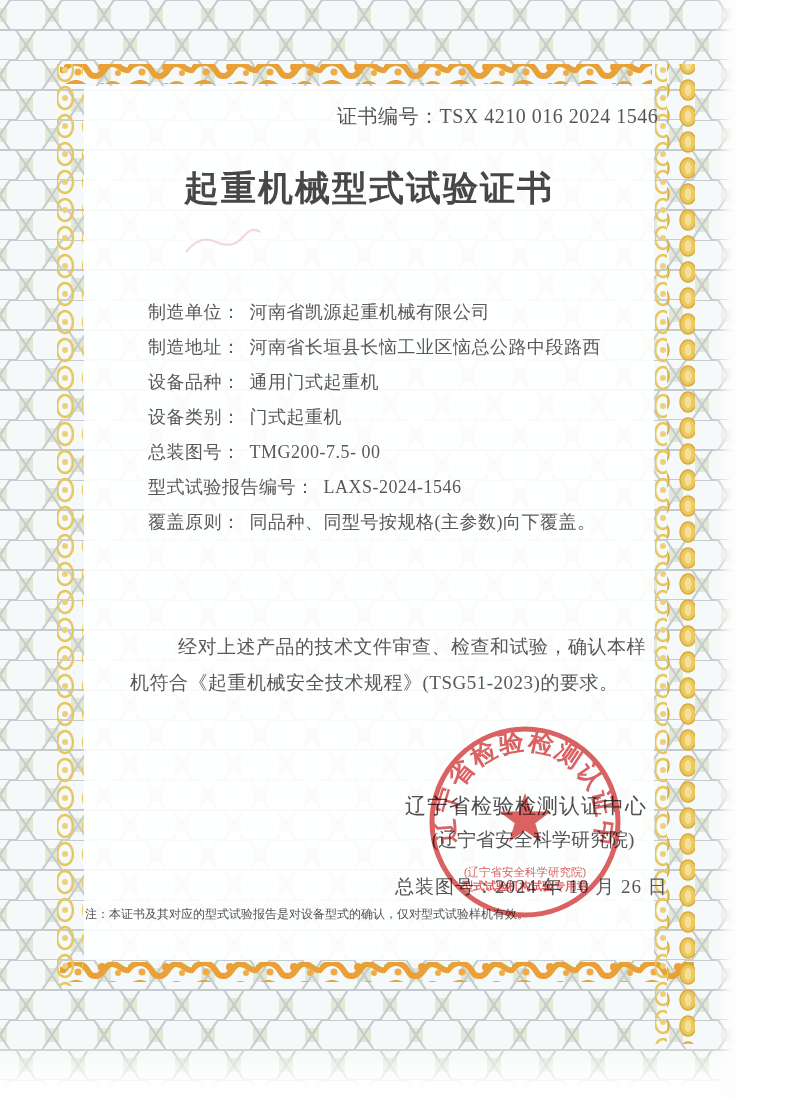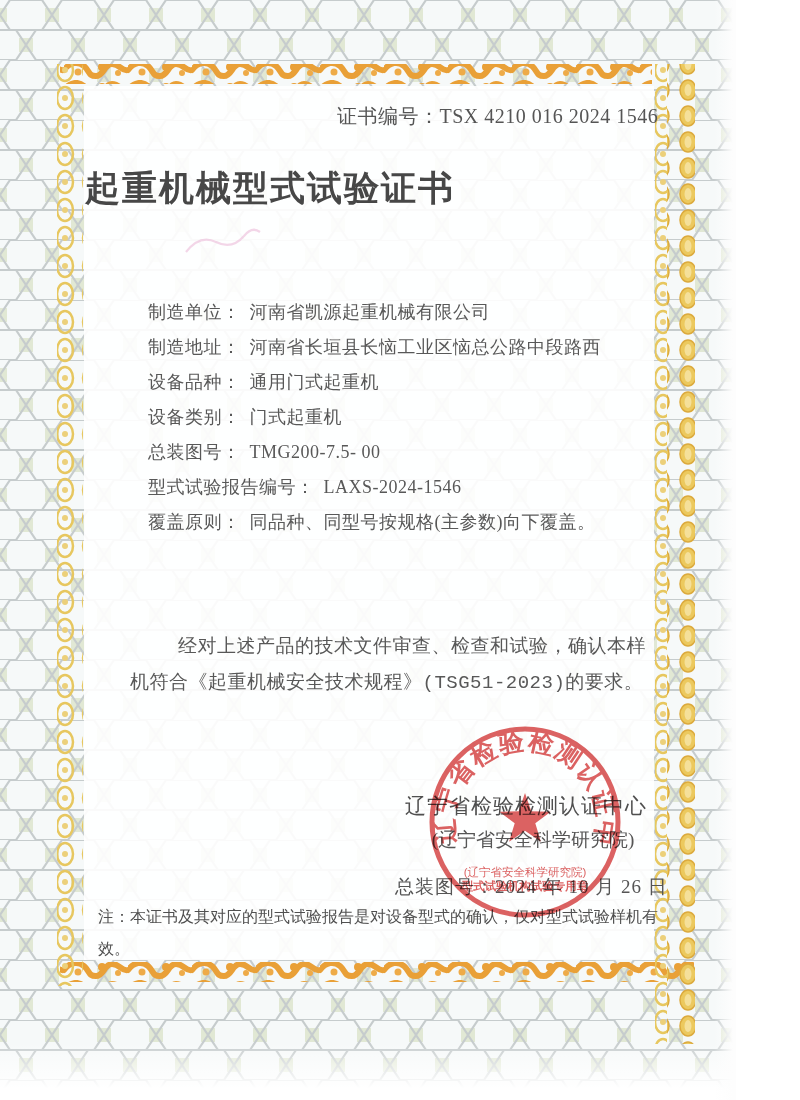--- a/index.html
+++ b/index.html
@@ -8,36 +8,36 @@
     width:736px;height:1100px;
     background:#fbfcfc;
     overflow:hidden;
     font-family:"Liberation Serif", serif;
     color:#565656;
   }
   .bg-svg{position:absolute;left:0;top:0;z-index:0;}
   .layer{position:absolute;z-index:2;}
   .cert-no{left:337px;top:103px;font-size:20px;letter-spacing:.5px;color:#555;}
   .title{
-    left:85px;top:165px;width:568px;
+    left:85px;top:165px;width:568px;text-align:center;
     font-family:"Liberation Sans", sans-serif;
     font-size:35px;font-weight:bold;letter-spacing:2px;color:#474747;
   }
   .fields{left:148px;top:300px;width:510px;}
   .field-row{height:35px;font-size:18px;letter-spacing:.5px;white-space:nowrap;color:#585858;}
   .field-row .lbl{margin-right:9px;}
   .statement{
     left:130px;top:629px;width:532px;
-    font-size:19px;line-height:36px;text-indent:48px;letter-spacing:.5px;color:#585858;font-family:Liberation Mono, monospace;
+    font-size:19px;line-height:36px;text-indent:48px;letter-spacing:.5px;color:#585858;
   }
   .issuer-block{left:370px;top:792px;width:312px;text-align:center;}
   .issuer-name{font-size:21px;letter-spacing:1px;color:#4f4f4f;}
   .issuer-sub{font-size:19px;margin-top:7px;padding-left:14px;color:#565656;}
   .issue-date{left:395px;top:874px;font-size:19px;letter-spacing:1px;color:#555;}
-  .footnote{left:98px;top:901px;width:562px;font-size:16px;line-height:32px;color:#505050;}
+  .footnote{left:85px;top:901px;width:562px;font-size:12px;line-height:27px;color:#505050;}
   .seal{
     position:absolute;left:425px;top:724px;width:200px;height:200px;z-index:3;
     mix-blend-mode:multiply;opacity:.88;
   }
   .fade-bottom{position:absolute;left:0;right:0;bottom:0;height:58px;z-index:4;
     background:linear-gradient(180deg, rgba(255,255,255,0), #ffffff 80%);}
   .fade-right{position:absolute;top:0;bottom:0;right:0;width:22px;z-index:4;
     background:linear-gradient(90deg, rgba(255,255,255,0), #fdfdfd 85%);}
 </style>
 </head>

